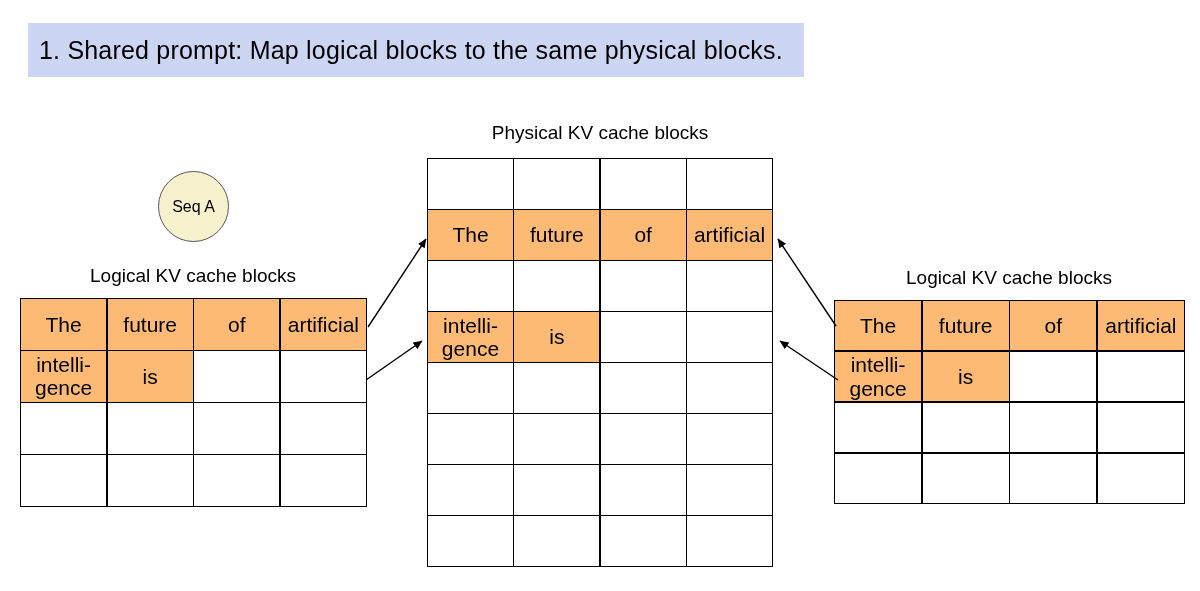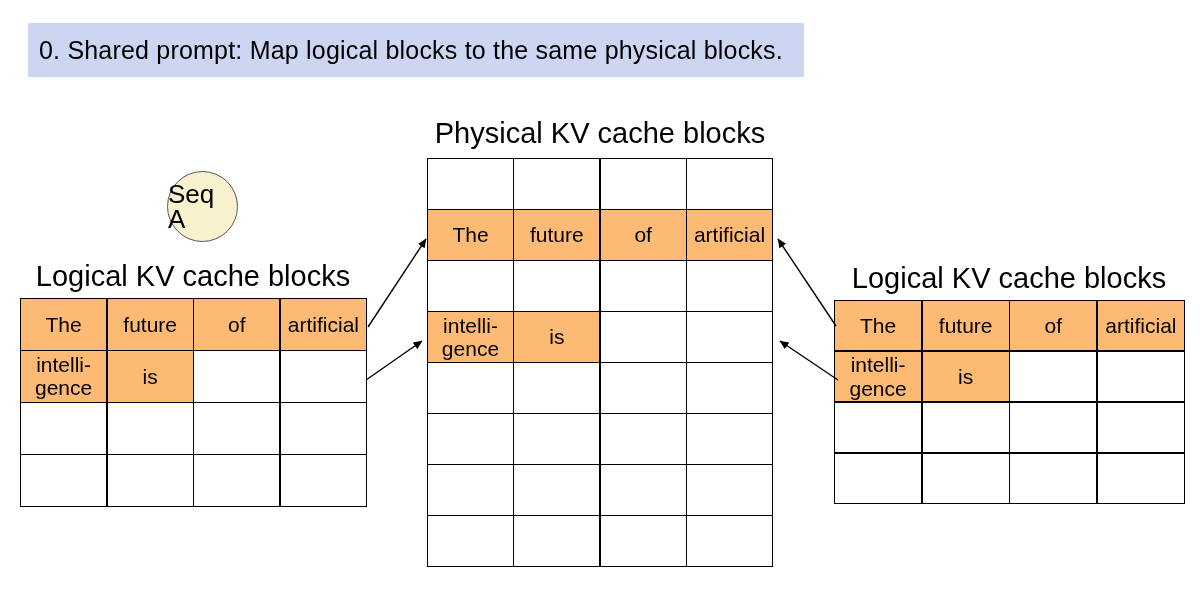--- a/index.html
+++ b/index.html
@@ -24,42 +24,41 @@
     padding-left: 11px;
     box-sizing: border-box;
     font-size: 25px;
     letter-spacing: 0.2px;
   }
 
   
   .section-title {
     position: absolute;
     text-align: center;
-    font-size: 29px;
+    font-size: 19px;
     line-height: 28px;
     white-space: nowrap;
   }
   #physical-title { left: 427px; top: 119px; width: 346px; }
   #left-title     { left: 10px;  top: 262px; width: 366px; }
   #right-title    { left: 824px; top: 264px; width: 370px; }
 
   
   .seq-circle {
     position: absolute;
     width: 71px; height: 71px;
     border-radius: 50%;
     border: 1.6px solid #595959;
     box-sizing: border-box;
     display: flex;
     flex-direction: column;
     align-items: center;
     justify-content: center;
-    font-size: 26px;
+    font-size: 16px;
     line-height: 25px;
-    margin-left: 9px;
   }
   #seq-a { left: 158px; top: 171px; background: #f8f1ce; }
   #seq-b { left: 971px; top: 171px; background: #d9ead3; }
 
   
   .tbl {
     position: absolute;
     display: grid;
     background: #000000;
     border: 1.5px solid #000000;
@@ -104,21 +103,21 @@
     width: 1200px; height: 591px;
     pointer-events: none;
   }
 </style>
 </head>
 <body>
 
 <div id="canvas">
 
   <div class="banner">
-    <span>0. Shared prompt: Map logical blocks to the same physical blocks.</span>
+    <span>1. Shared prompt: Map logical blocks to the same physical blocks.</span>
   </div>
 
   <div id="physical-title" class="section-title">Physical KV cache blocks</div>
   <div id="left-title" class="section-title">Logical KV cache blocks</div>
   <div id="right-title" class="section-title">Logical KV cache blocks</div>
 
   <div id="seq-a" class="seq-circle">Seq
 A</div>
 
   <div id="physical-table" class="tbl">

